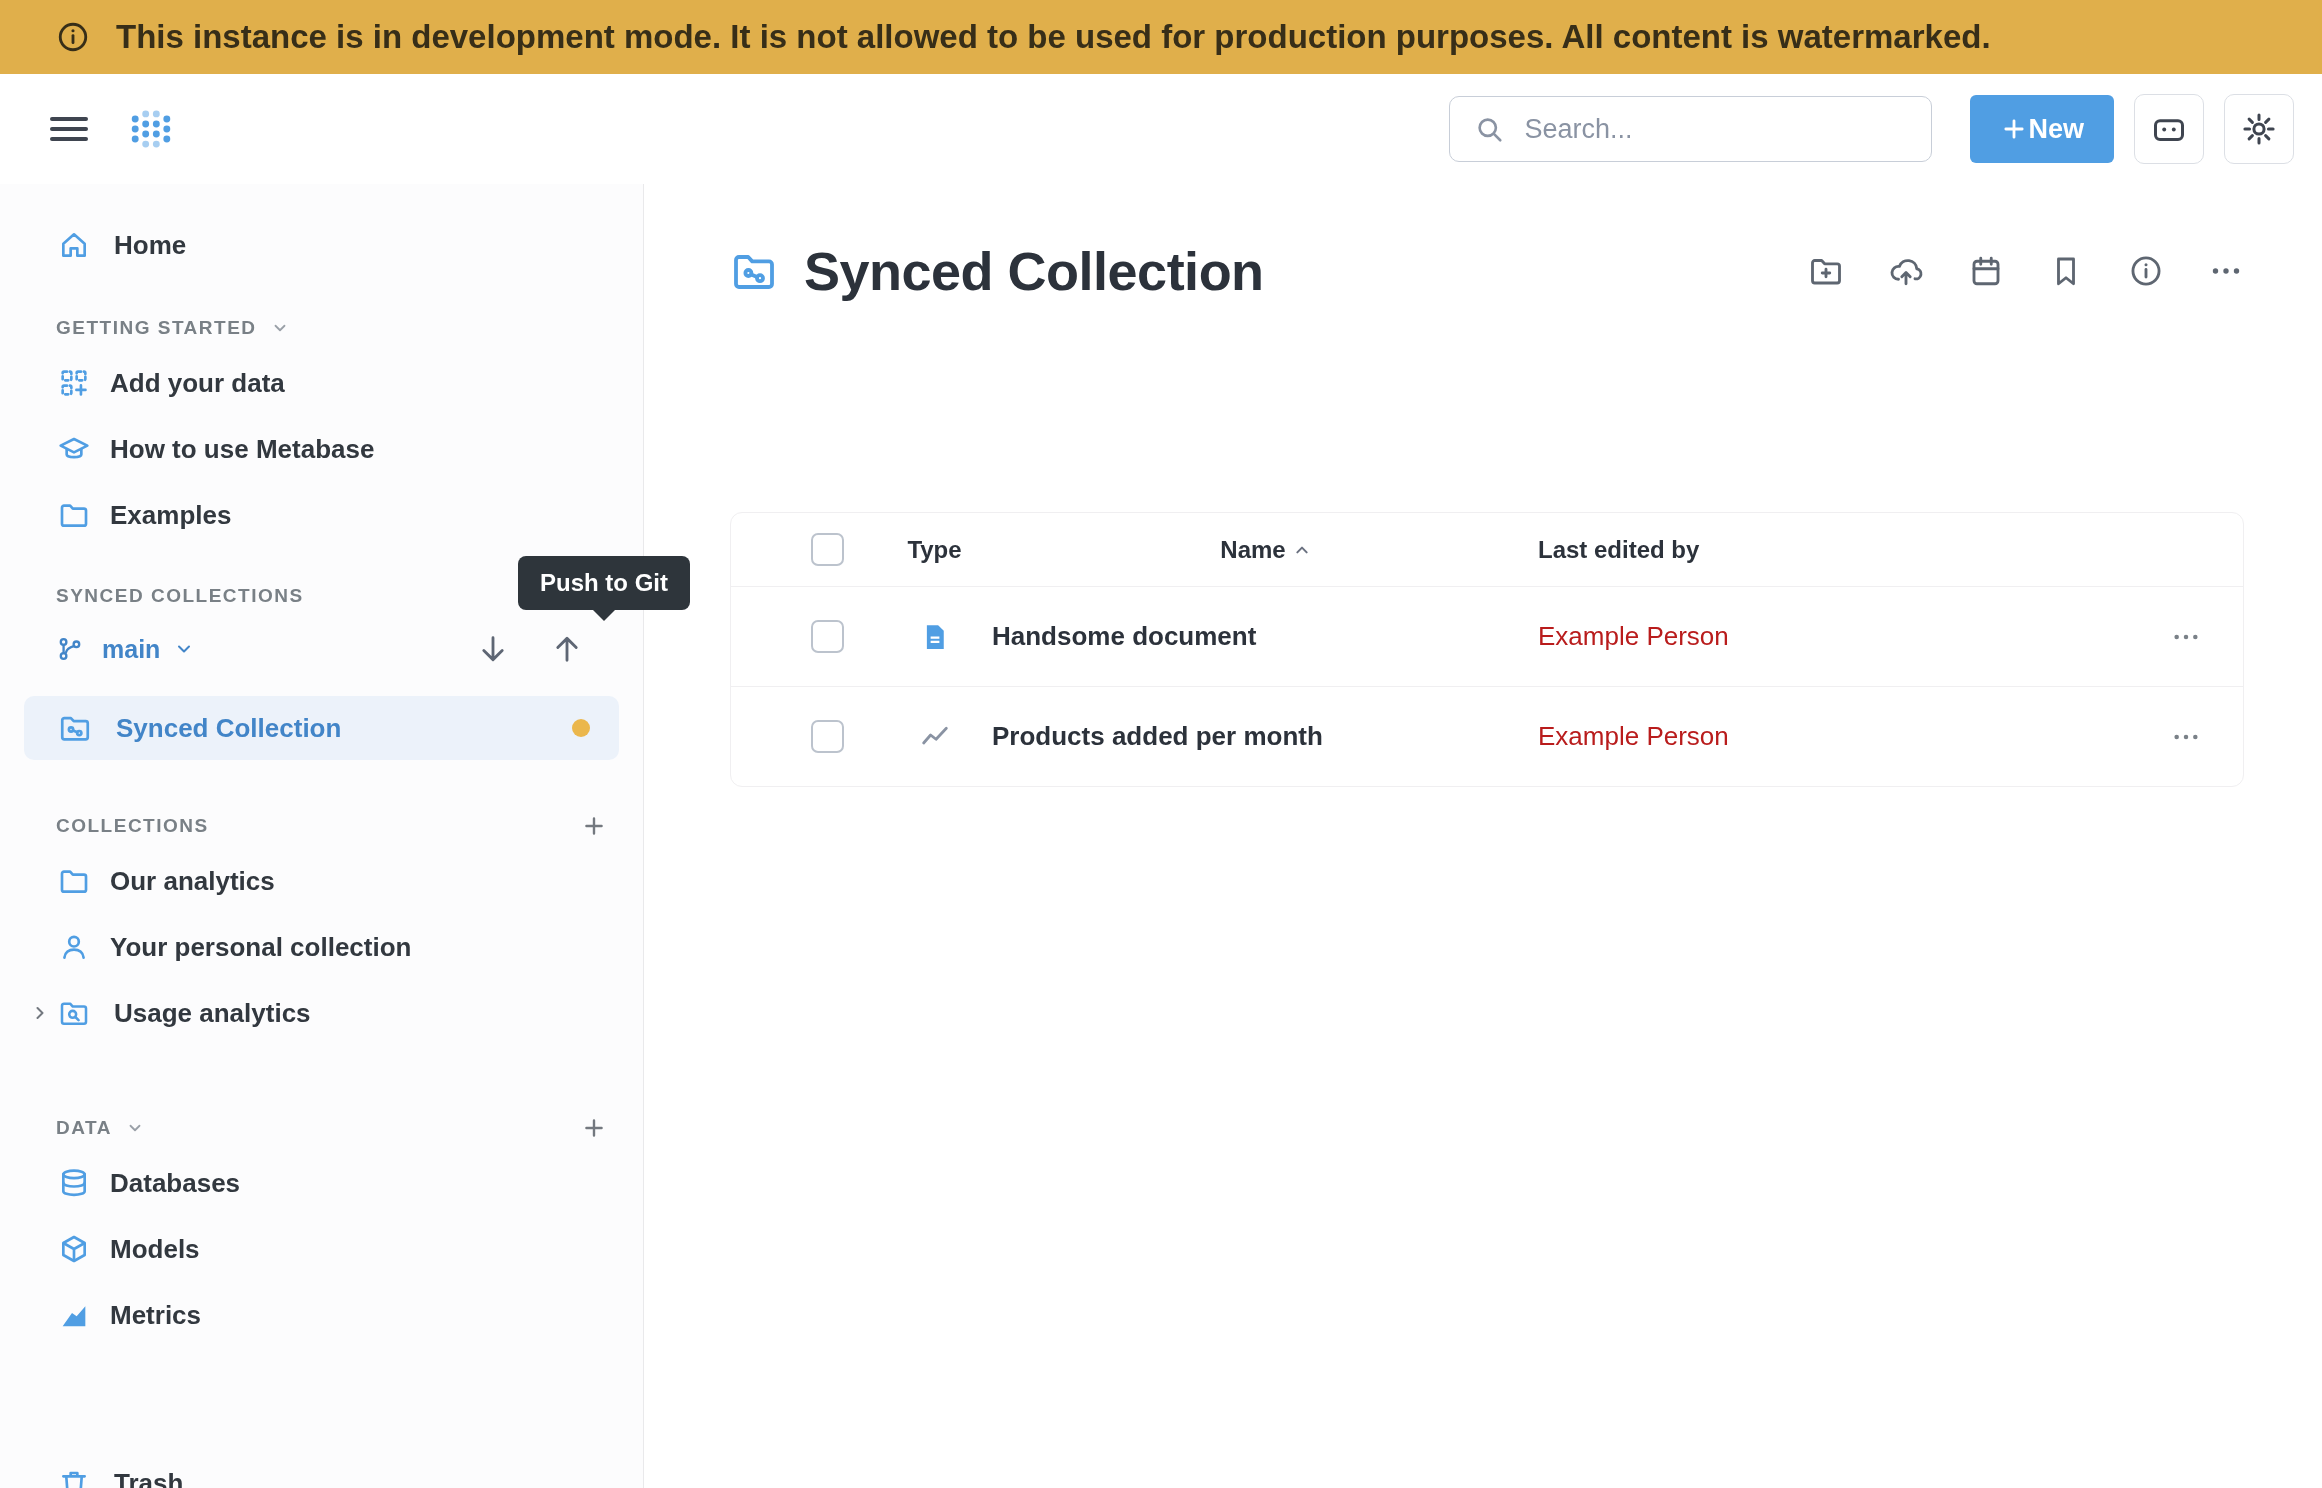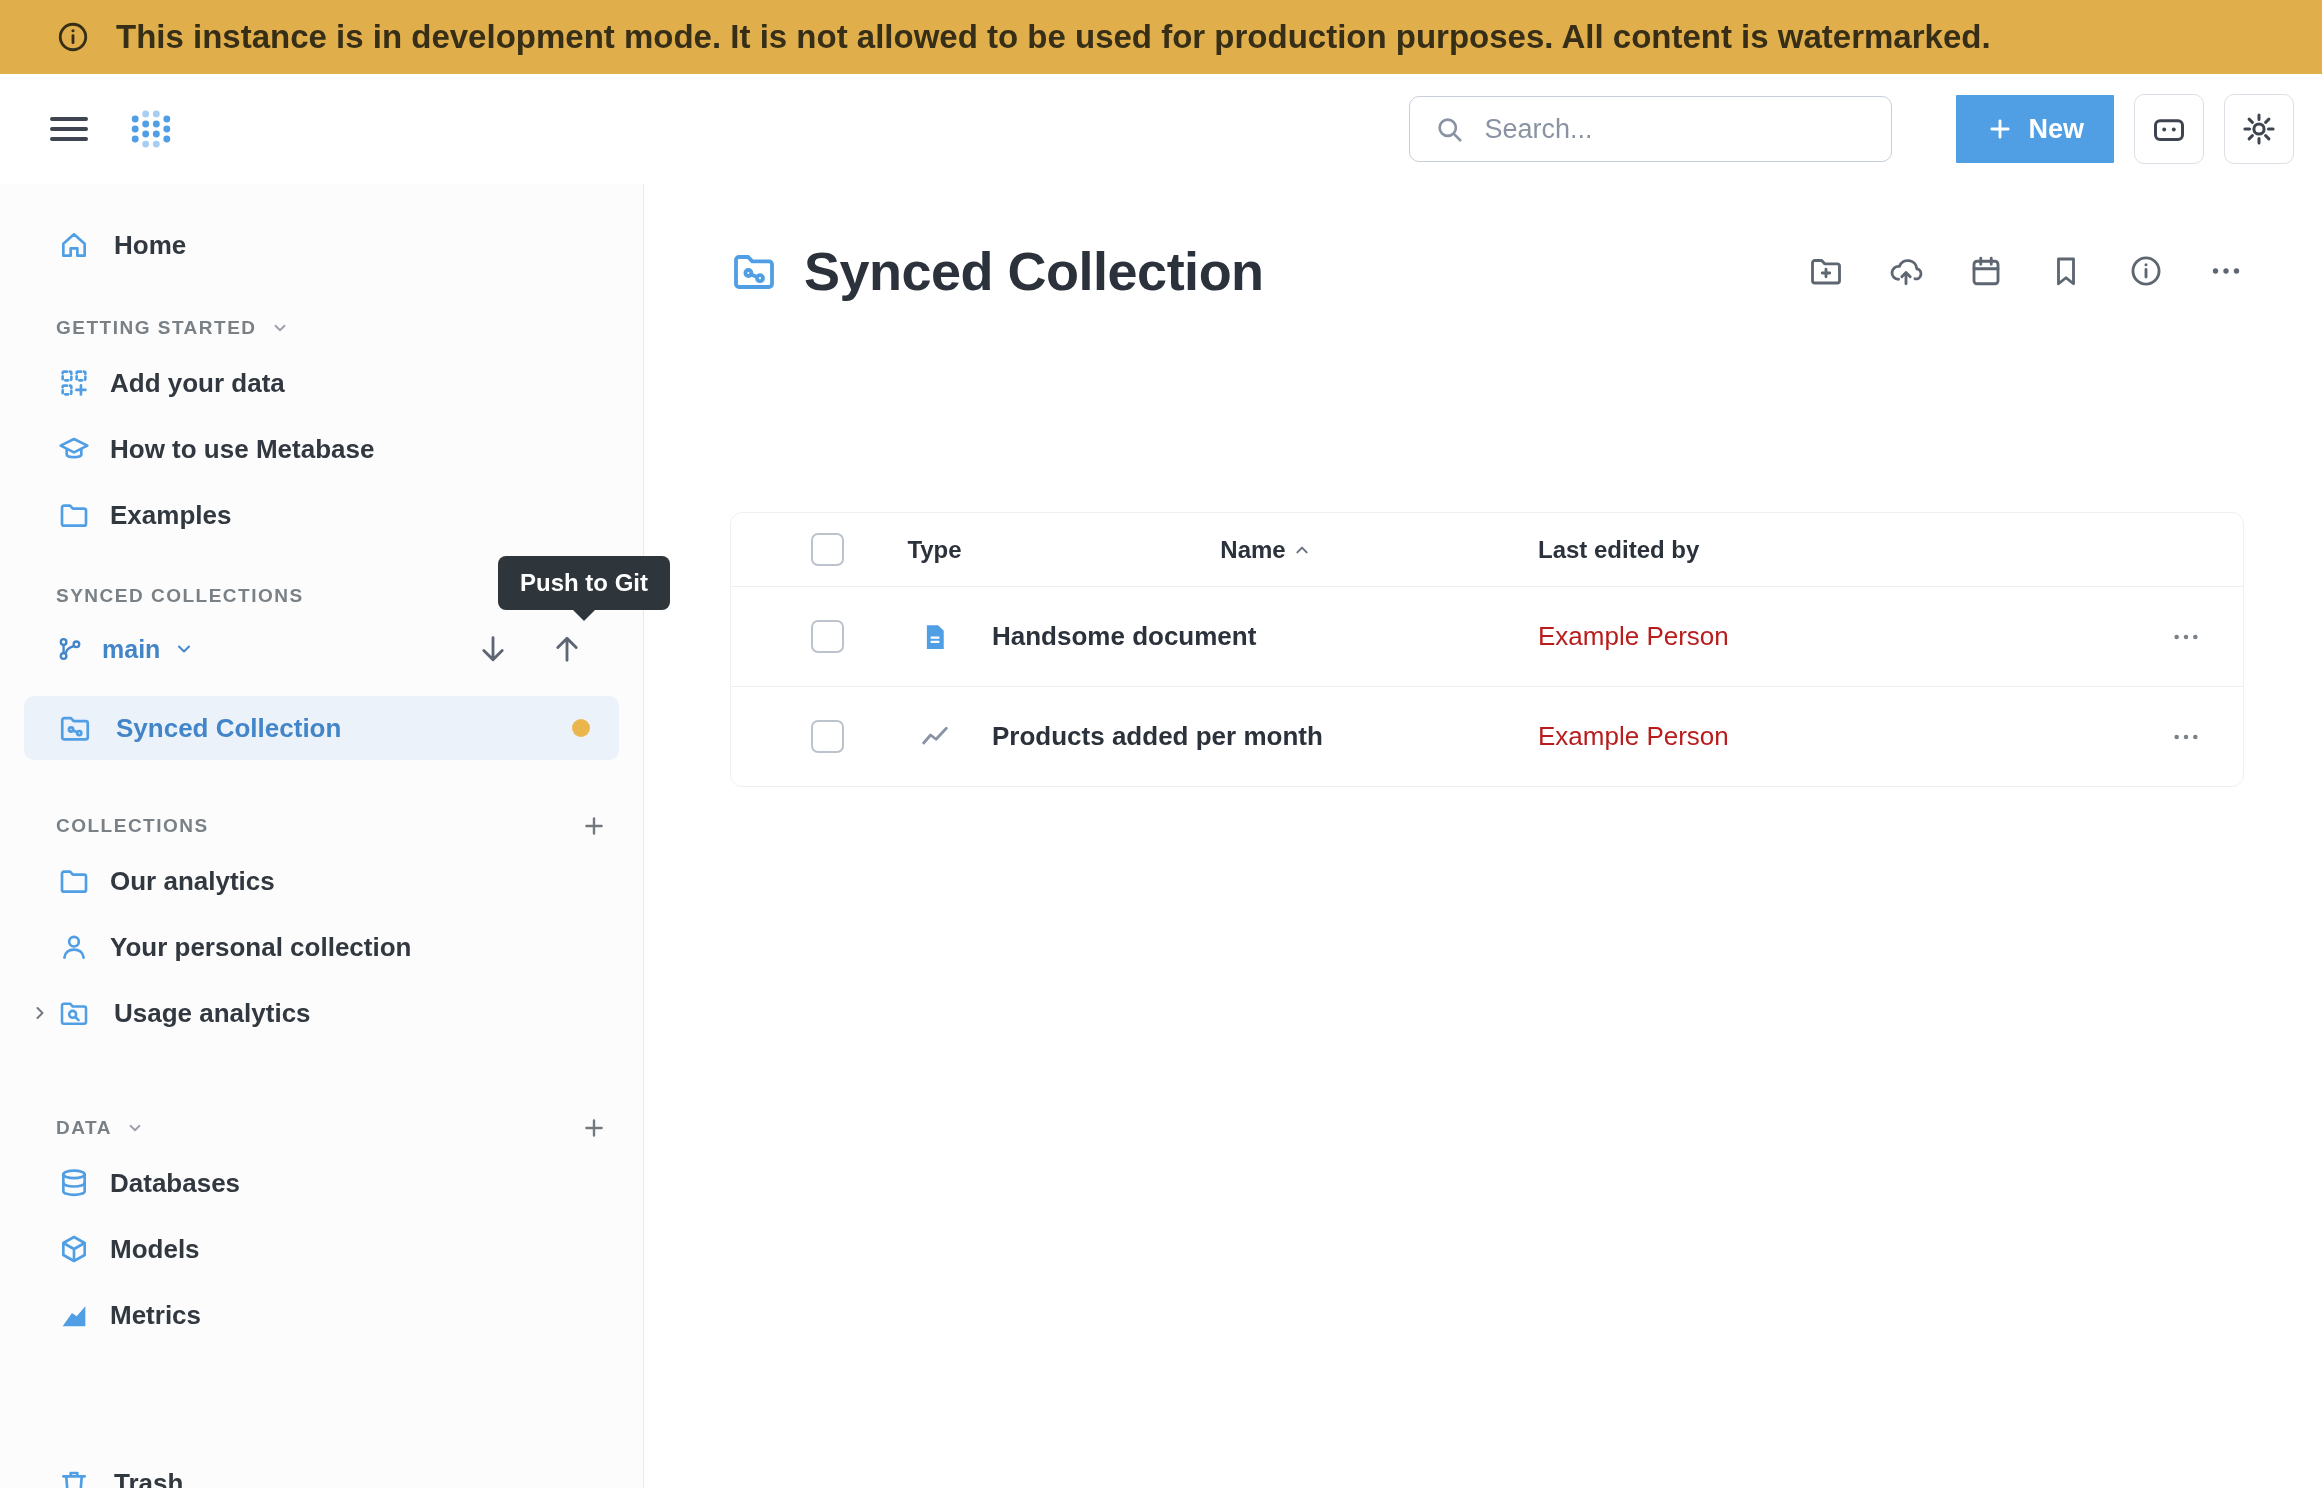--- a/index.html
+++ b/index.html
@@ -31,23 +31,23 @@
     width:483px; height:66px; border:1px solid #C8CED8; border-radius:10px;
     display:flex; align-items:center; gap:18px; padding:0 24px; color:#8A93A3;
     background:#fff;
   }
   .search input {
     border:none; outline:none; flex:1; font-size:27px; color:#2F353E;
     font-family:"Liberation Sans", sans-serif; background:transparent;
   }
   .search input::placeholder { color:#8A93A3; }
   .btn-new {
-    margin-left:64px; height:68px; padding:0 30px; border:none; border-radius:1px;
+    margin-left:38px; height:68px; padding:0 30px; border:none; border-radius:6px;
     background:#509EE3; color:#fff; font-size:27px; font-weight:700;
-    display:flex; align-items:center; gap:14px; cursor:pointer;
+    display:flex; align-items:center; gap:0; cursor:pointer;
     font-family:"Liberation Sans", sans-serif;
   }
   .icon-btn {
     width:70px; height:70px; margin-left:20px; border:1px solid #DCDFE5; border-radius:10px;
     background:#fff; color:#3F4550; display:flex; align-items:center; justify-content:center; cursor:pointer;
   }
 
   
   .app { display:flex; height:1304px; }
 
@@ -88,21 +88,21 @@
   .selected-item .icon { color:#509EE3; }
   .sync-dot { margin-left:auto; width:18px; height:18px; border-radius:50%; background:#EBB74C; }
 
   .expander-row { padding-left:30px !important; gap:8px !important; }
   .expander-row .chev-expand { color:#73787F; margin-right:0; cursor:pointer; }
   .expander-row .icon { margin-left:0; }
   .expander-row .lbl { margin-left:16px; }
 
   
   .tooltip {
-    position:absolute; top:372px; left:584px; transform:translateX(-50%);
+    position:absolute; top:372px; left:604px; transform:translateX(-50%);
     background:#2E353B; color:#fff; font-size:24px; font-weight:700;
     padding:13px 22px; border-radius:8px; white-space:nowrap; z-index:5;
   }
   .tooltip::after {
     content:""; position:absolute; top:100%; left:50%; transform:translateX(-50%);
     border:11px solid transparent; border-top-color:#2E353B;
   }
 
   
   .content { flex:1; padding:56px 78px 0 86px; background:#fff; }

